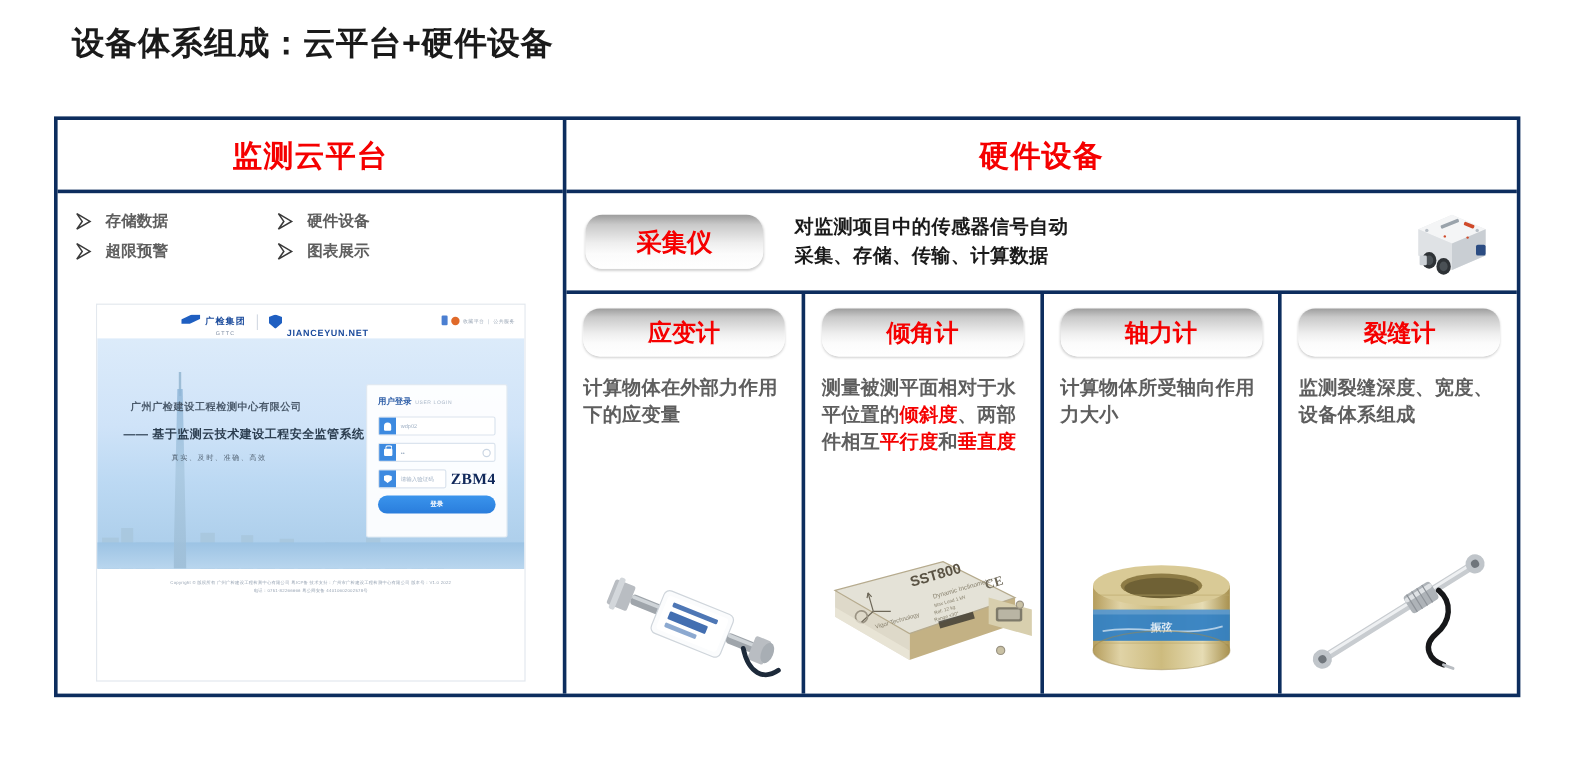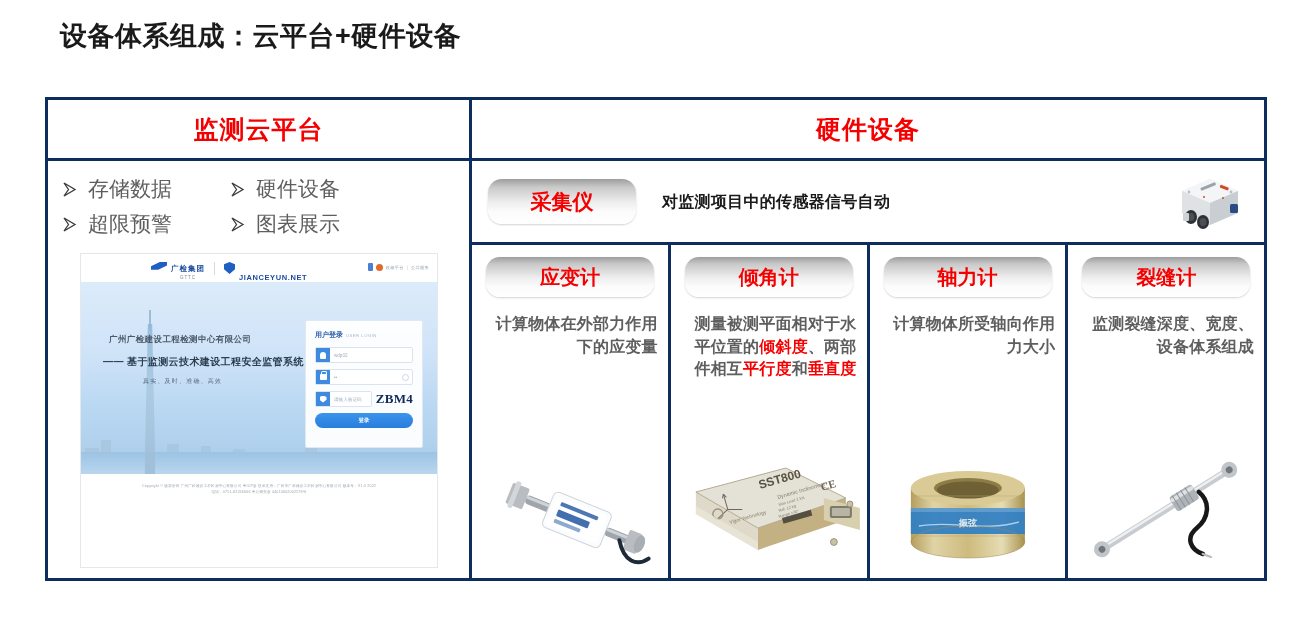--- a/index.html
+++ b/index.html
@@ -51,21 +51,21 @@
   .bullets{
     display:grid;grid-template-columns:168px auto;
     row-gap:7px;padding:0 0 0 14px;
   }
   .bullet{display:flex;align-items:center;gap:9px;}
   .bullet .arrow{
     width:17px;height:17px;flex:0 0 17px;position:relative;
   }
   .bullet .arrow svg{display:block;}
   .bullet .btxt{
-    font-size:21px;font-weight:normal;color:#5e5e5e;white-space:nowrap;
+    font-size:13px;font-weight:bold;color:#5e5e5e;white-space:nowrap;
   }
 
   
   .shot{
     position:absolute;left:32px;top:92px;
     width:358px;height:315px;
     background:#fff;
     border:1px solid #e3e8ee;
     overflow:hidden;
     box-sizing:border-box;
@@ -202,21 +202,21 @@
   .row-devices{flex:1 1 auto;display:flex;}
   .dev-col{
     flex:1 1 0;border-right:3px solid #0d2d5e;
     box-sizing:border-box;padding:12px 10px 0 14px;
     display:flex;flex-direction:column;position:relative;
   }
   .dev-col:last-child{border-right:none;}
   .pill-dev{width:168px;height:40px;font-size:20px;flex:0 0 40px;max-width:100%;}
   .dev-desc{
     margin-top:16px;font-size:16px;font-weight:bold;color:#5e5e5e;
-    line-height:1.42;letter-spacing:.2px;text-align:right;
+    line-height:1.42;letter-spacing:.2px;
   }
   .dev-desc .hi{color:#f50000;}
   .dev-img{position:absolute;left:0;right:0;bottom:4px;height:128px;}
 
   
   svg.art{display:block;width:100%;height:100%;}
 </style>
 </head>
 <body>
 
@@ -369,20 +369,21 @@
     <div class="col-right">
 
       <div class="panel-head">
         <span class="htxt">硬件设备</span>
       </div>
 
       <div class="row-collector">
         <div class="pill pill-collector">采集仪</div>
         <div class="collector-desc">
           <div>对监测项目中的传感器信号自动</div>
+          <div>采集、存储、传输、计算数据</div>
         </div>
         <div class="collector-img">
           <svg class="art" viewBox="0 0 96 72">
             <g>
               <path d="M22 24 L50 12 L78 24 L78 46 L50 58 L22 46 Z" fill="#e8eaec"></path>
               <path d="M22 24 L50 12 L78 24 L50 36 Z" fill="#f4f5f6"></path>
               <path d="M50 36 L78 24 L78 46 L50 58 Z" fill="#c9ced3"></path>
               <path d="M22 24 L50 36 L50 58 L22 46 Z" fill="#dfe2e5"></path>
               <rect x="40" y="18" width="16" height="3" rx="1" fill="#9aa3ab" transform="rotate(-22 48 19)"></rect>
               <rect x="60" y="19" width="9" height="3" rx="1" fill="#d04a2a" transform="rotate(22 64 20)"></rect>

